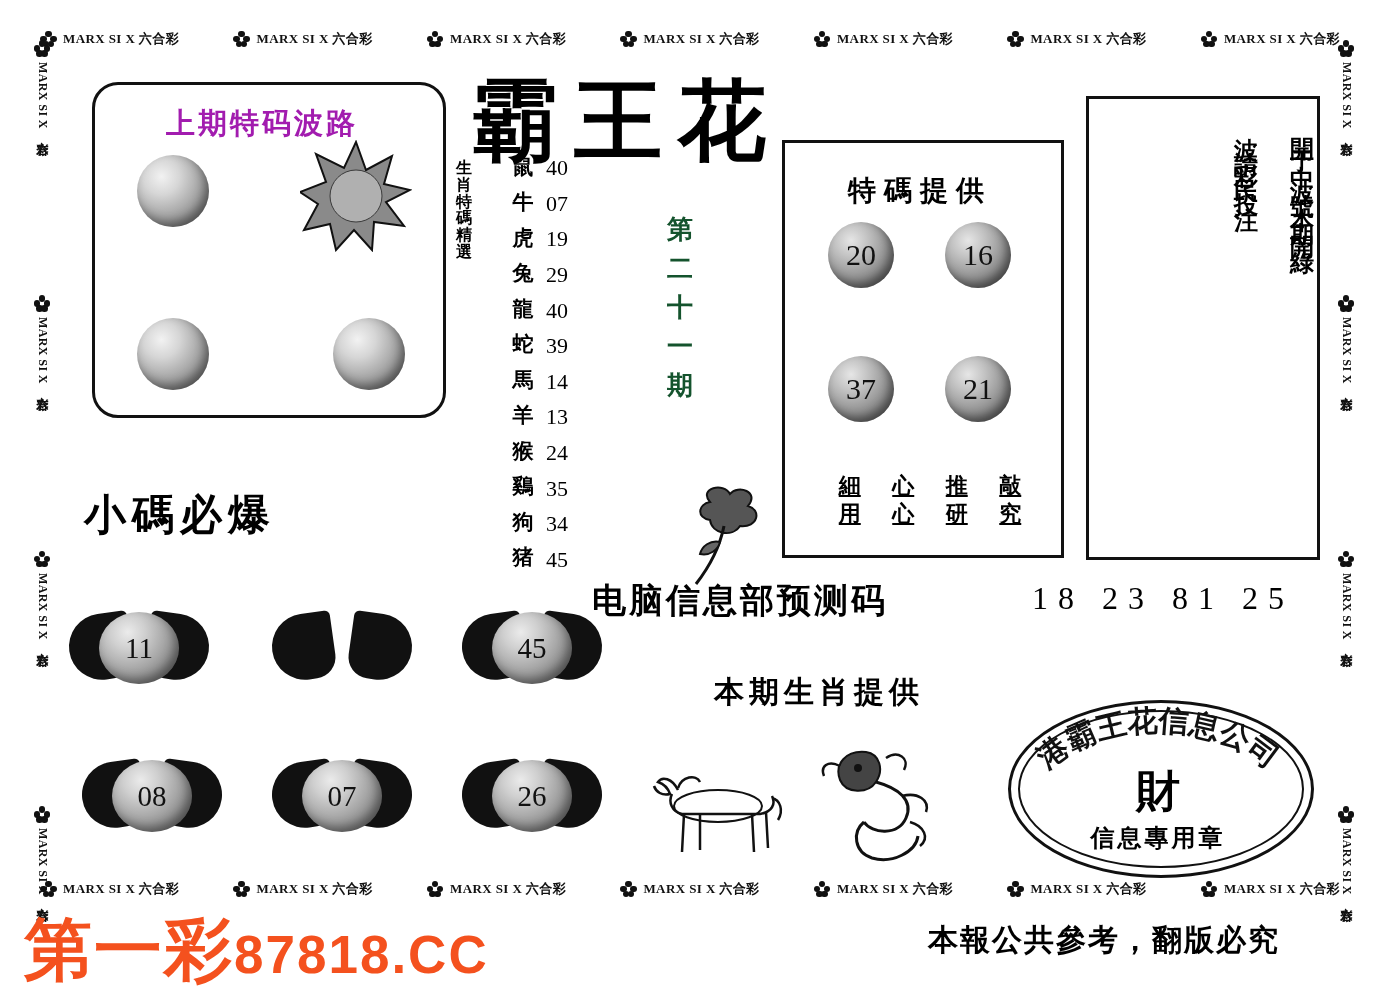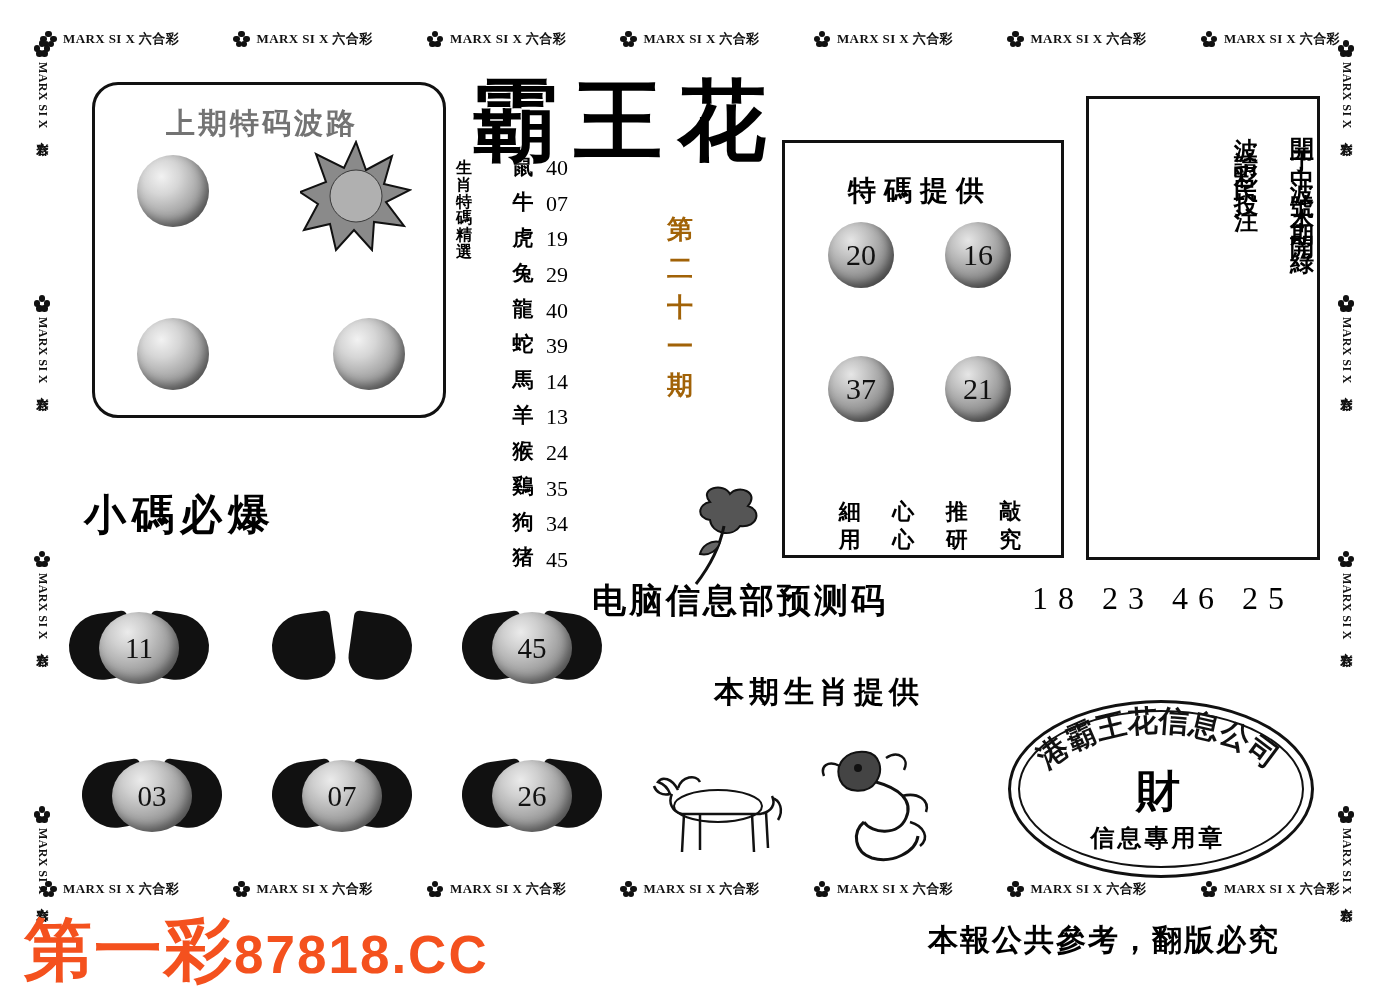--- a/index.html
+++ b/index.html
@@ -32,21 +32,21 @@
   .wm-vert{display:flex;flex-direction:column;align-items:center;gap:5px;}
   .wm-vert .wm-txt{writing-mode:vertical-rl;font-size:12px;}
 
   
   .dice-box{
     position:absolute;left:92px;top:82px;width:348px;height:330px;
     border:3px solid #111;border-radius:26px;
   }
   .dice-title{
     position:absolute;left:122px;top:104px;width:280px;text-align:center;
-    font-family:"DejaVu Sans",sans-serif;font-weight:bold;font-size:29px;color:#737373;
+    font-family:"DejaVu Sans",sans-serif;font-weight:bold;font-size:29px;color:#a21caf;
     letter-spacing:3px;
   }
   .ball{
     border-radius:50%;
     background:
       radial-gradient(circle at 34% 30%, #f2f2f2 0%, #d6d6d6 26%, #9d9d9d 62%, #6e6e6e 88%, #565656 100%);
     box-shadow:inset -4px -5px 10px rgba(0,0,0,.35);
     position:absolute;
   }
   .d1{left:137px;top:155px;width:72px;height:72px;}
@@ -83,21 +83,21 @@
   
   .brand{
     position:absolute;left:470px;top:62px;width:430px;height:96px;
     font-family:"DejaVu Sans",sans-serif;font-weight:bold;
     font-size:88px;letter-spacing:16px;color:#000;
     white-space:nowrap;
   }
   .issue{
     position:absolute;left:660px;top:210px;width:40px;
     font-family:"DejaVu Sans",sans-serif;font-weight:bold;font-size:26px;
-    line-height:1.5;text-align:center;color:#a16207;
+    line-height:1.5;text-align:center;color:#14532d;
   }
 
   
   .sp-box{
     position:absolute;left:782px;top:140px;width:276px;height:412px;border:3px solid #111;
   }
   .sp-title{
     position:absolute;left:800px;top:172px;width:240px;text-align:center;
     font-family:"DejaVu Sans",sans-serif;font-weight:bold;font-size:28px;letter-spacing:8px;
   }
@@ -107,23 +107,23 @@
       radial-gradient(circle at 35% 28%, #e6e6e6 0%, #c4c4c4 25%, #8f8f8f 60%, #6b6b6b 86%, #555 100%);
     box-shadow:inset -4px -5px 9px rgba(0,0,0,.4);
     display:flex;align-items:center;justify-content:center;
     font-family:"Liberation Serif",serif;font-size:30px;color:#111;
   }
   .spb1{left:828px;top:222px;}
   .spb2{left:945px;top:222px;}
   .spb3{left:828px;top:356px;}
   .spb4{left:945px;top:356px;}
   .sp-foot{
-    position:absolute;left:830px;top:498px;width:200px;
+    position:absolute;left:830px;top:472px;width:200px;
     font-family:"DejaVu Sans",sans-serif;font-weight:bold;font-size:22px;
-    display:flex;gap:14px;justify-content:center;
+    display:flex;gap:14px;justify-content:center;text-decoration:underline;
   }
   .sp-foot .col{line-height:1.25;text-align:center;}
 
   
   .poem-box{
     position:absolute;left:1086px;top:96px;width:228px;height:458px;border:3px solid #111;
   }
   .poem{
     position:absolute;left:1096px;top:112px;width:208px;height:430px;
     display:flex;flex-direction:row-reverse;justify-content:flex-start;gap:24px;padding:6px 14px;
@@ -521,41 +521,41 @@
 
   <div class="lotus">
     <svg viewBox="0 0 92 110" width="92" height="110">
       <path d="M30 22 C18 8 44 2 50 14 C58 4 80 12 68 26 C82 30 78 48 60 46 C52 58 32 54 30 40 C16 38 18 24 30 22 Z" fill="#555" stroke="#111" stroke-width="2"></path>
       <path d="M44 46 C40 66 30 86 16 104" stroke="#111" stroke-width="3" fill="none"></path>
       <path d="M40 62 C30 60 22 66 20 74 C30 76 38 70 40 62 Z" fill="#666" stroke="#111" stroke-width="2"></path>
     </svg>
   </div>
 
   <div class="pred-label">电脑信息部预测码</div>
-  <div class="pred-nums">18 23 46 25</div>
+  <div class="pred-nums">18 23 81 25</div>
   <div class="zodiac-offer">本期生肖提供</div>
 
   <div class="nb n1">
     <div class="wing wl"></div>
     <div class="wing wr"></div>
     <div class="core">11</div>
   </div>
   <div class="nb n2">
     <div class="wing wl"></div>
     <div class="wing wr"></div>
   </div>
   <div class="nb n3">
     <div class="wing wl"></div>
     <div class="wing wr"></div>
     <div class="core">45</div>
   </div>
   <div class="nb n4">
     <div class="wing wl"></div>
     <div class="wing wr"></div>
-    <div class="core">03</div>
+    <div class="core">08</div>
   </div>
   <div class="nb n5">
     <div class="wing wl"></div>
     <div class="wing wr"></div>
     <div class="core">07</div>
   </div>
   <div class="nb n6">
     <div class="wing wl"></div>
     <div class="wing wr"></div>
     <div class="core">26</div>

